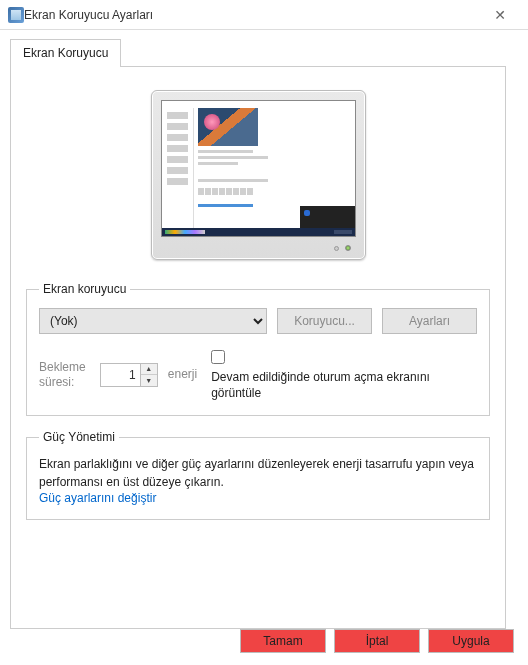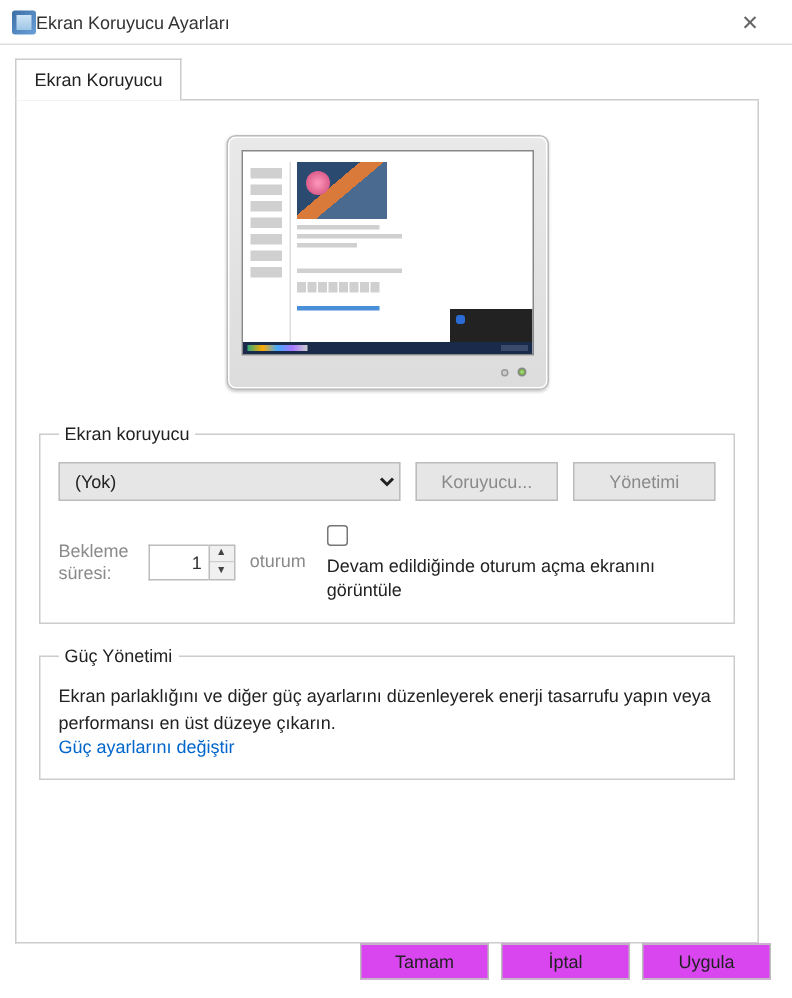--- a/index.html
+++ b/index.html
@@ -34,21 +34,21 @@
 .screen .taskbar::after{content:"";position:absolute;right:3px;top:2px;width:18px;height:4px;background:#3a4a6a;}
 .monitor .led { position:absolute; right:14px; bottom:8px; width:6px;height:6px;border-radius:50%;background:radial-gradient(#aeea7a,#5a8a3a); border:1px solid #888;}
 .monitor .btn { position:absolute; right:26px; bottom:8px; width:5px;height:5px;border-radius:50%;background:#ccc; border:1px solid #999;}
 
 fieldset { border: 1px solid #ccc; padding: 12px 12px 14px 12px; margin-bottom: 14px; }
 legend { padding: 0 4px; color: #222; font-size: 12px; }
 
 .row1 { display: flex; gap: 10px; margin-bottom: 14px; align-items: center; }
 select { flex: 1; height: 26px; background: #e6e6e6; border: 1px solid #bcbcbc; padding: 0 6px; color: #222; }
 .btn-std { width: 95px; height: 26px; border: 1px solid #bcbcbc; background: #e6e6e6; color: #8a8a8a; cursor: pointer; }
-.btn-std.enabled { color: #222; background:#d946ef; }
+.btn-std.enabled { color: #222; background:#ef4444; }
 
 .row2 { display: flex; align-items: center; gap: 10px; }
 .lbl-grey { color: #8a8a8a; line-height: 1.25; }
 .spinner { display:flex; align-items:stretch; height:24px; }
 .spinner input { width: 40px; text-align: right; padding: 0 4px; border: 1px solid #bcbcbc; border-right:none; color: #333; }
 .spins { display:flex; flex-direction:column; width:18px; border:1px solid #bcbcbc; }
 .spins button { flex:1; border:none; background:#f0f0f0; font-size:7px; line-height:1; color:#444; cursor:pointer; padding:0; }
 .spins button:first-child{border-bottom:1px solid #ccc;}
 .chkwrap { display:flex; align-items:flex-start; gap:6px; margin-left: 4px; flex-direction: column; }
 .chkwrap input { width:14px; height:14px; margin-top:2px; accent-color:#888; }
@@ -118,33 +118,33 @@
       </div>
     </div>
 
     <fieldset>
       <legend>Ekran koruyucu</legend>
       <div class="row1">
         <select>
           <option>(Yok)</option>
         </select>
         <button class="btn-std" disabled="">Koruyucu...</button>
-        <button class="btn-std" disabled="">Yönetimi</button>
+        <button class="btn-std" disabled="">Ayarları</button>
       </div>
       <div class="row2">
         <div class="lbl-grey" style="width:52px; white-space:pre-line;">Bekleme
 süresi:</div>
         <div class="spinner">
           <input type="text" value="1" style="">
           <div class="spins">
             <button>▲</button>
             <button>▼</button>
           </div>
         </div>
-        <div class="lbl-grey">oturum</div>
+        <div class="lbl-grey">enerji</div>
         <div class="chkwrap">
           <input type="checkbox" style="">
           <label>Devam edildiğinde oturum açma ekranını görüntüle</label>
         </div>
       </div>
     </fieldset>
 
     <fieldset>
       <legend>Güç Yönetimi</legend>
       <div class="power-text">Ekran parlaklığını ve diğer güç ayarlarını düzenleyerek enerji tasarrufu yapın veya performansı en üst düzeye çıkarın.</div>

